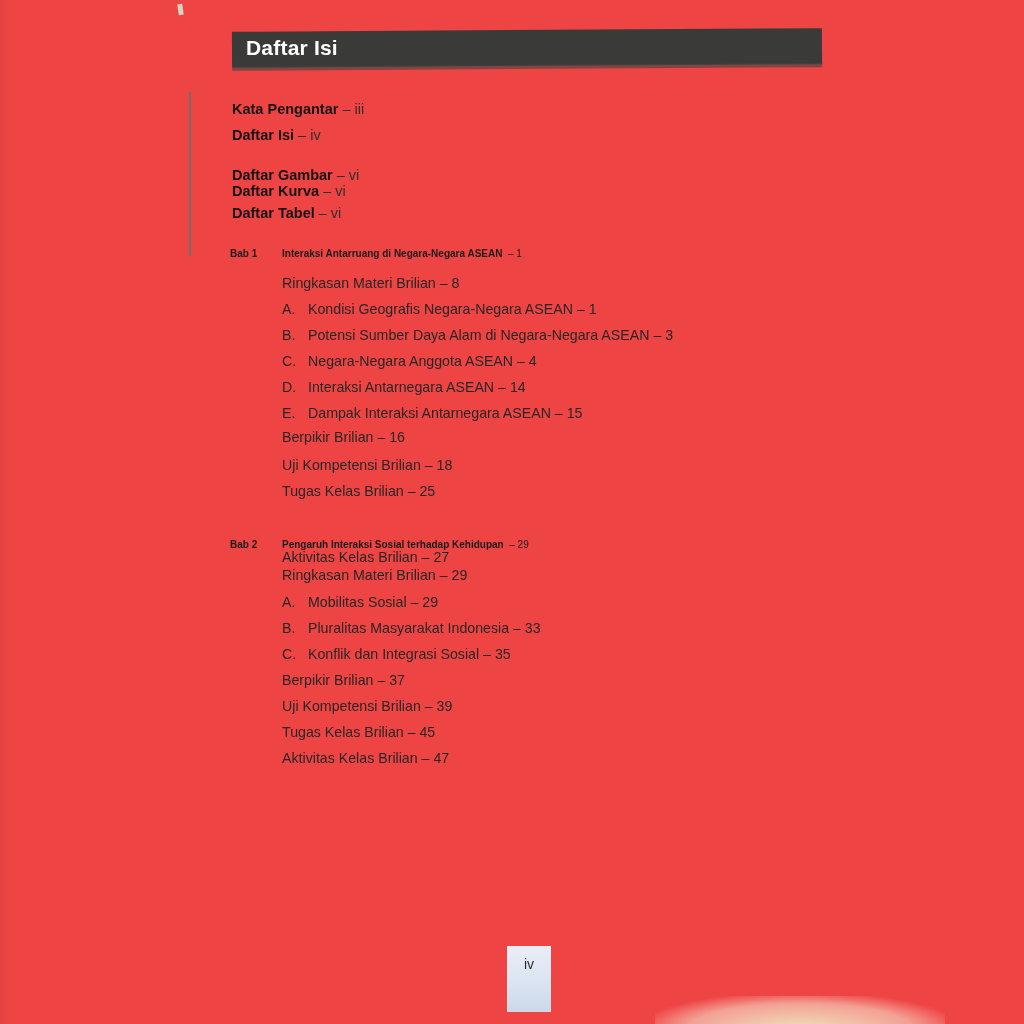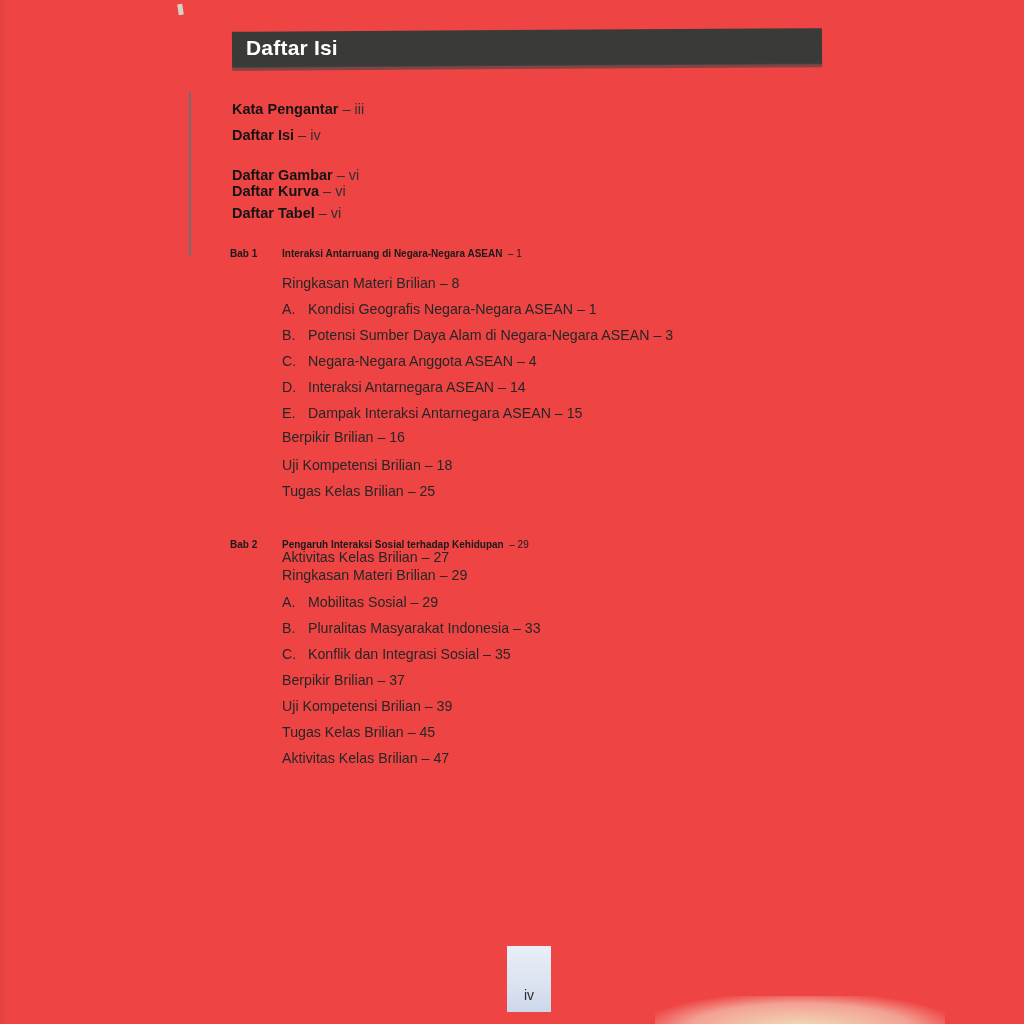--- a/index.html
+++ b/index.html
@@ -144,21 +144,20 @@
     background: linear-gradient(180deg, #e9eef7 0%, #dbe4f1 55%, #ccd7e9 100%);
   }
   .folio-num {
     position: absolute;
     left: 507px;
     top: 956px;
     width: 44px;
     text-align: center;
     font-size: 14px;
     color: #2c2c2c;
-    margin-top: 31px;
   }
 
   
   .smudge {
     position: absolute;
     left: 655px;
     top: 996px;
     width: 290px;
     height: 34px;
     background: radial-gradient(ellipse at 50% 100%, #f0e2bd 0%, rgba(246,238,214,0.55) 55%, rgba(255,255,255,0) 80%);

